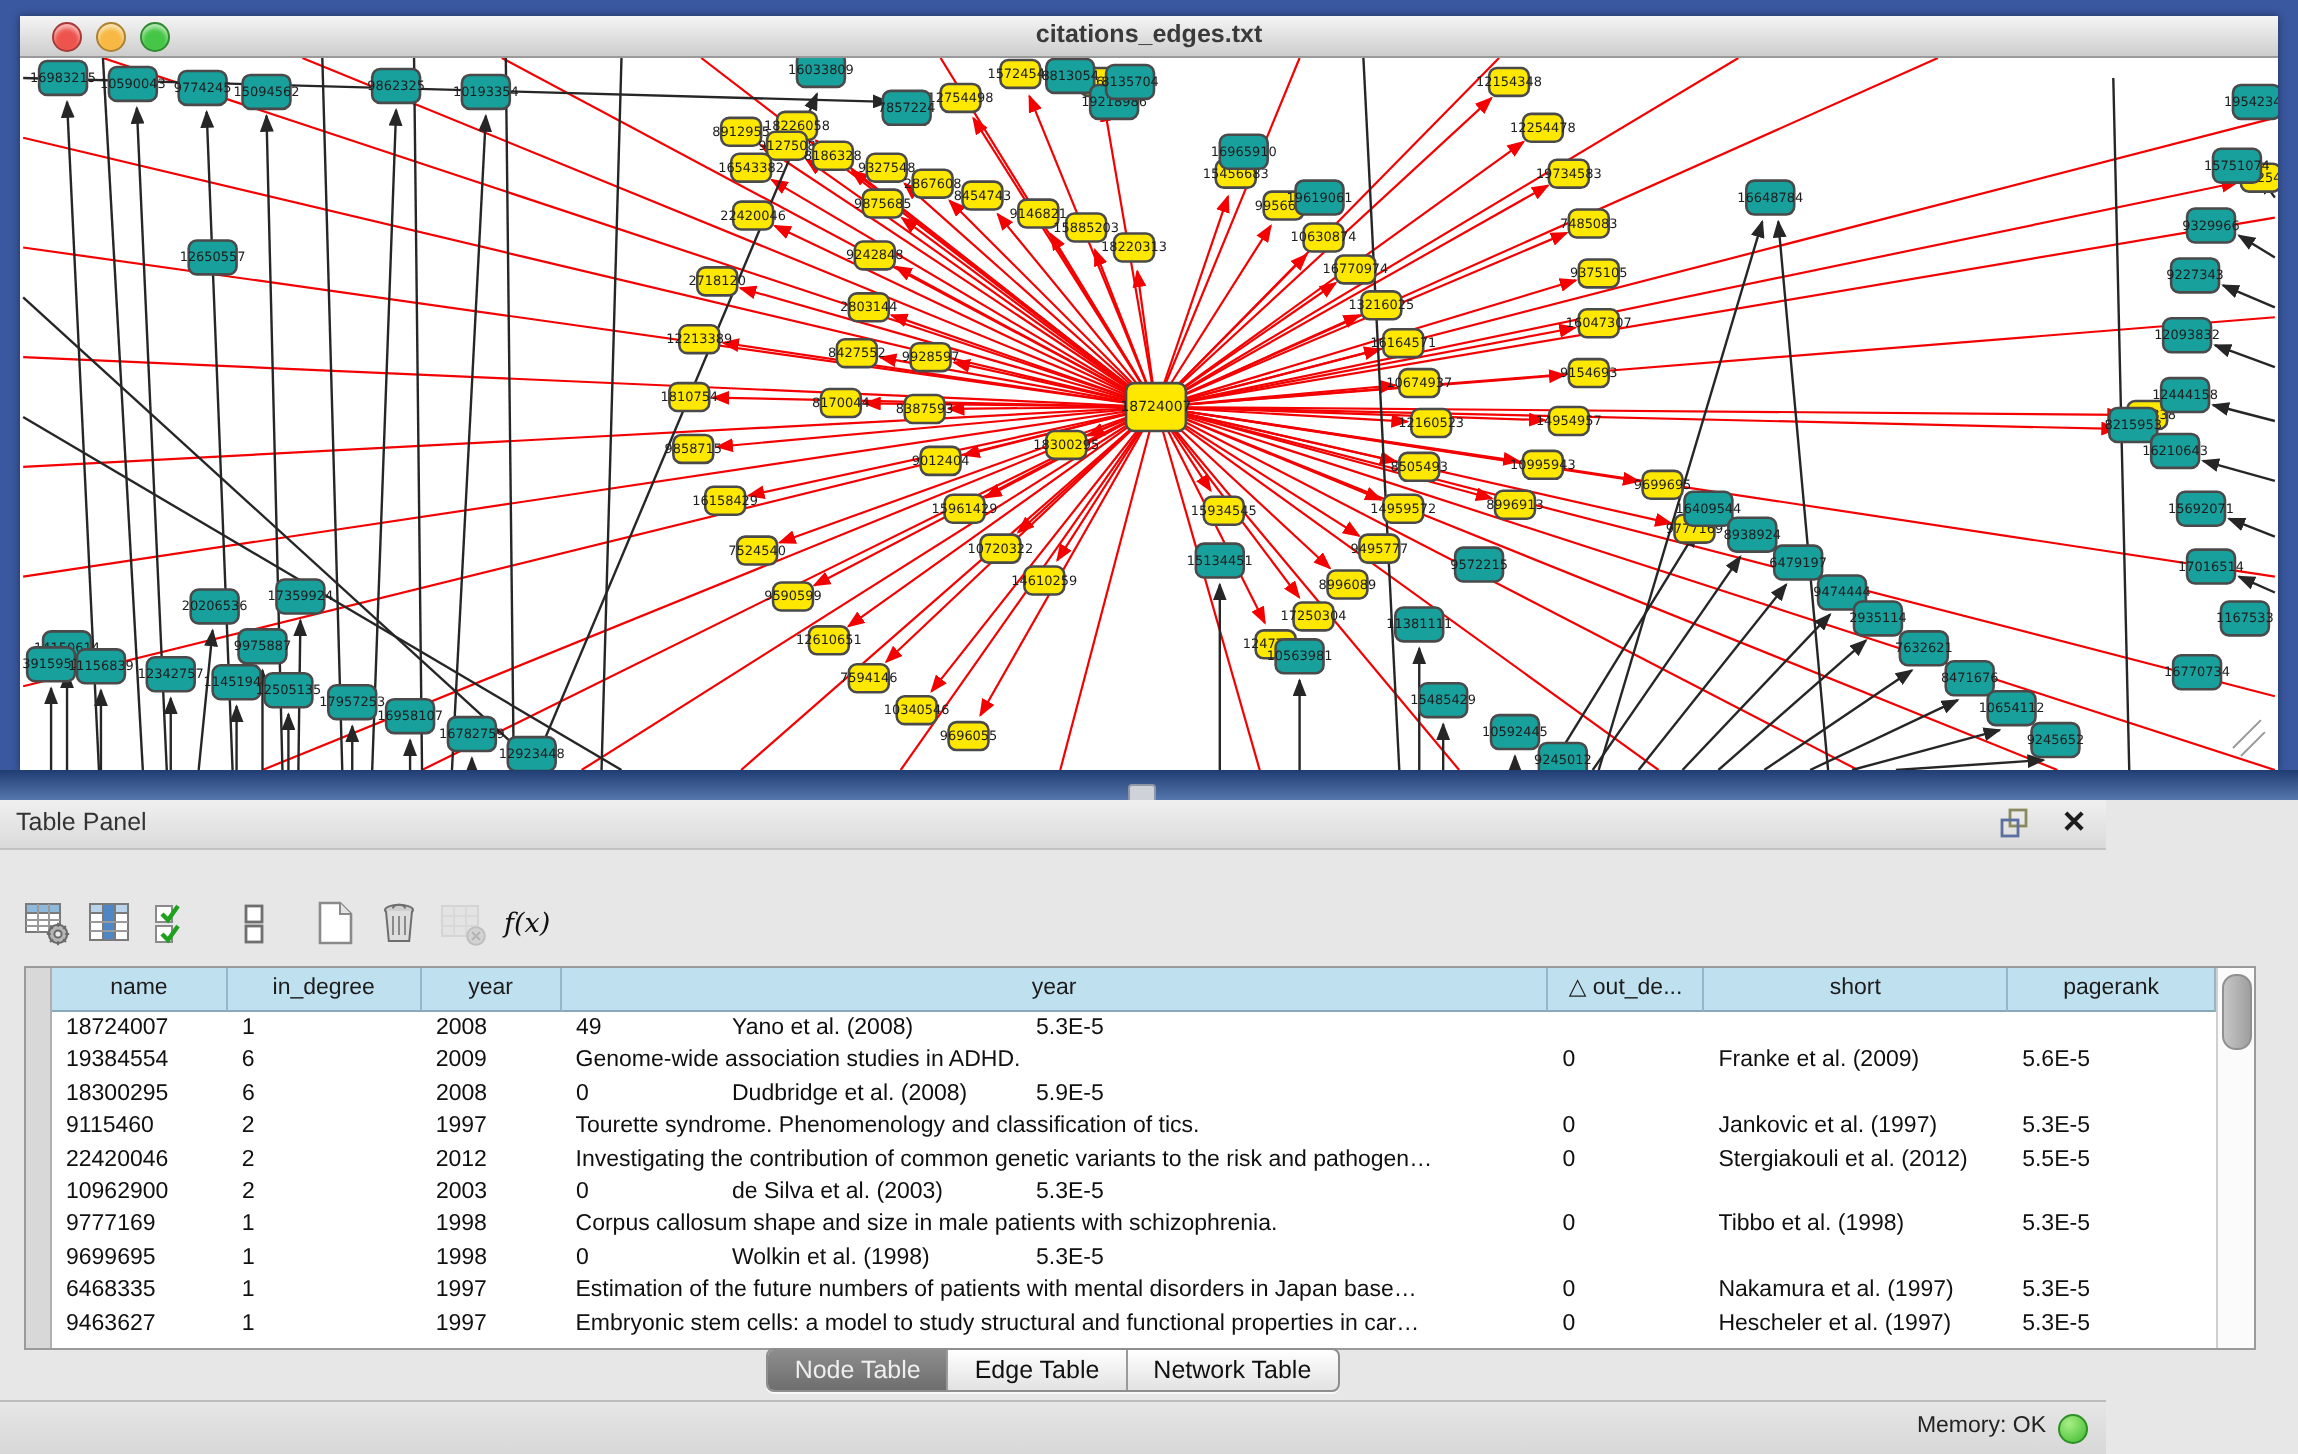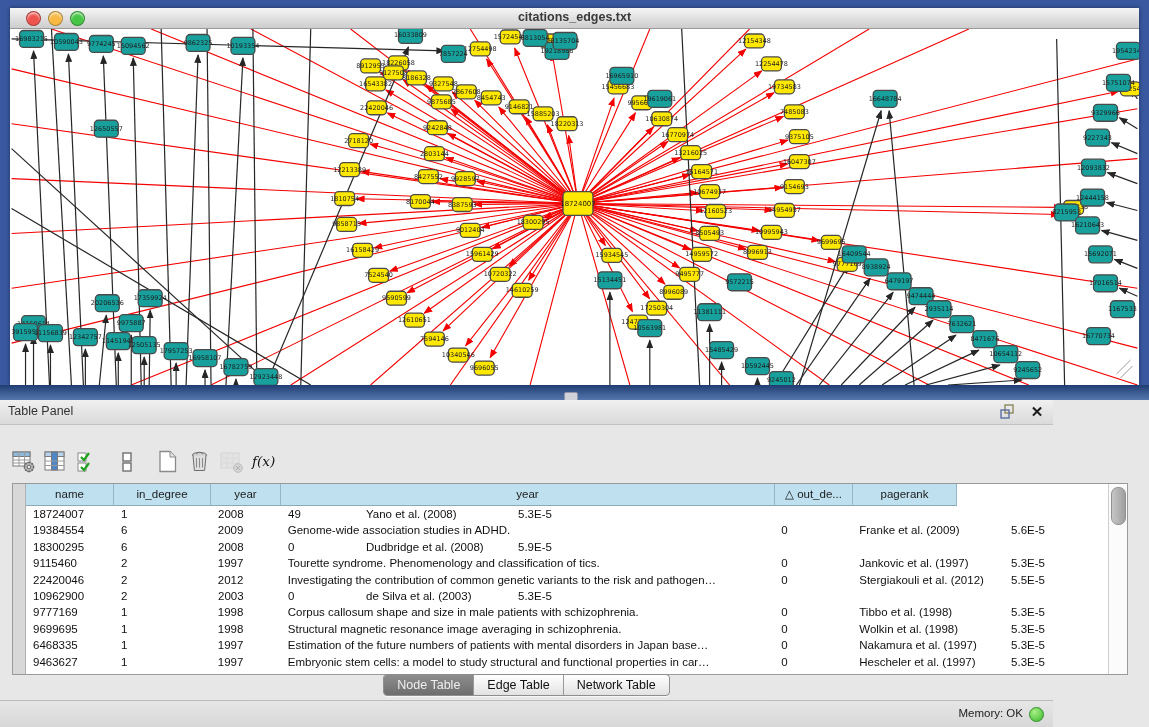--- a/index.html
+++ b/index.html
@@ -830,20 +830,21 @@
       </div>
 
     <div class="tablewrap">
       <div class="gutter"></div>
       <div class="thead" id="thead">
           <div class="th" style="width:88px">name</div>
           <div class="th" style="width:97px">in_degree</div>
           <div class="th" style="width:70px">year</div>
           <div class="th" style="width:494px">year</div>
           <div class="th" style="width:78px">△&nbsp;out_de...</div>
+          <div class="th" style="width:152px">short</div>
           <div class="th" style="width:104px">pagerank</div>
         </div>
       <div class="tbody" id="tbody">
           <div class="tr">
             <div class="td" style="width:88px">18724007</div>
             <div class="td" style="width:97px">1</div>
             <div class="td" style="width:70px">2008</div>
             <div class="td" style="width:78px">49</div>
             <div class="td" style="width:152px">Yano et al. (2008)</div>
             <div class="td" style="width:104px">5.3E-5</div>
@@ -897,21 +898,20 @@
             <div class="td" style="width:70px">1998</div>
             <div class="td" style="width:494px">Corpus callosum shape and size in male patients with schizophrenia.</div>
             <div class="td" style="width:78px">0</div>
             <div class="td" style="width:152px">Tibbo et al. (1998)</div>
             <div class="td" style="width:104px">5.3E-5</div>
           </div>
           <div class="tr">
             <div class="td" style="width:88px">9699695</div>
             <div class="td" style="width:97px">1</div>
             <div class="td" style="width:70px">1998</div>
-            <div class="td" style="width:494px">Structural magnetic resonance image averaging in schizophrenia.</div>
             <div class="td" style="width:78px">0</div>
             <div class="td" style="width:152px">Wolkin et al. (1998)</div>
             <div class="td" style="width:104px">5.3E-5</div>
           </div>
           <div class="tr">
             <div class="td" style="width:88px">6468335</div>
             <div class="td" style="width:97px">1</div>
             <div class="td" style="width:70px">1997</div>
             <div class="td" style="width:494px">Estimation of the future numbers of patients with mental disorders in Japan base…</div>
             <div class="td" style="width:78px">0</div>

